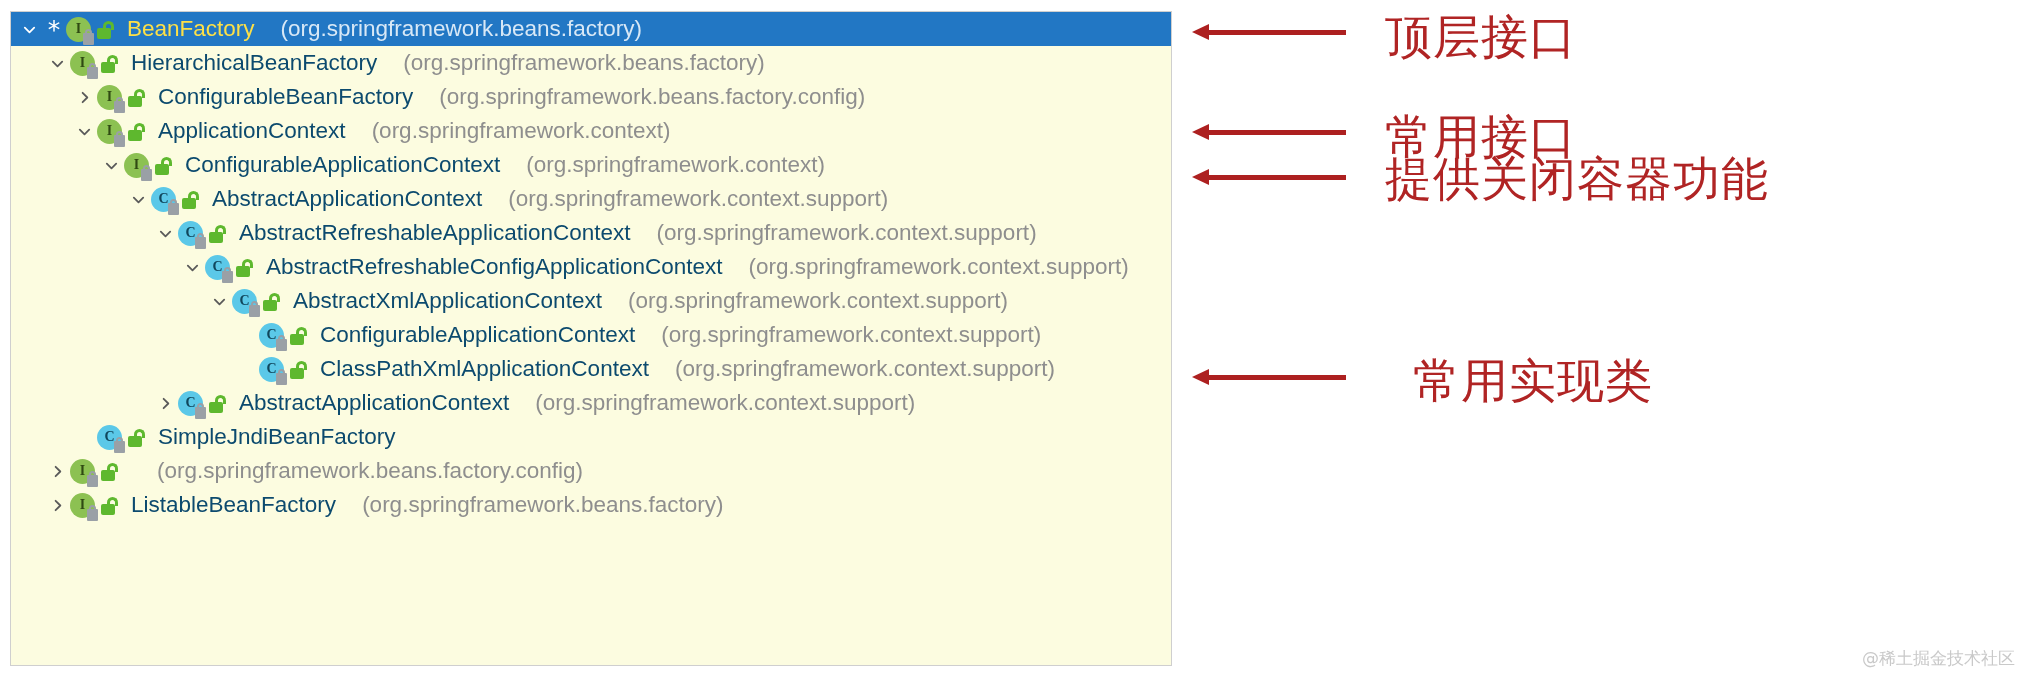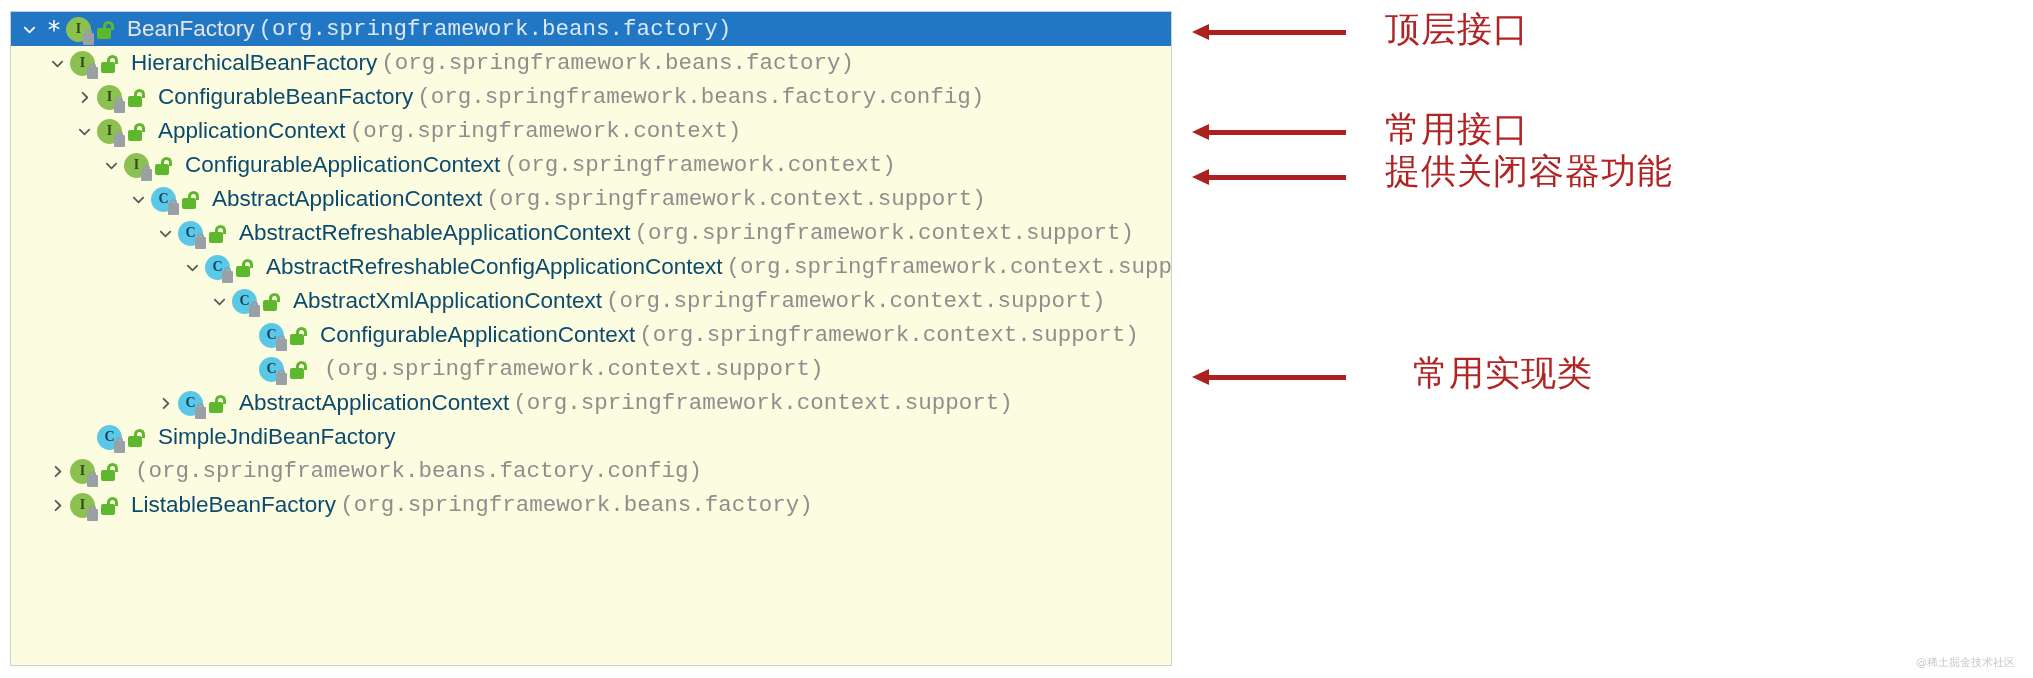--- a/index.html
+++ b/index.html
@@ -88,51 +88,51 @@
     width:14px;height:11px;background:#5EB82E;border-radius:2px;
   }
   .lock .shackle{
     position:absolute;left:8px;bottom:11px;
     width:11px;height:9px;
     border:3px solid #5EB82E;border-bottom:none;
     border-radius:6px 6px 0 0;box-sizing:border-box;
   }
 
   .cname{color:#0c4a6e;}
-  .row.selected .cname{color:#e5e5e5;text-align:right;}
-  .pkg{color:#8e8e8e;margin-left:4px;font-family:Liberation Mono, monospace;}
+  .row.selected .cname{color:#fde047;text-align:right;}
+  .pkg{color:#8e8e8e;margin-left:26px;}
   .row.selected .pkg{color:#d8e8f6;}
 
   
   .anno-arrow{
     position:absolute;height:0;
   }
   .anno-arrow .shaft{
     position:absolute;left:14px;top:0;
     height:5px;background:#AD2020;
   }
   .anno-arrow .head{
     position:absolute;left:0;top:-6px;
     width:0;height:0;
     border-top:8.5px solid transparent;
     border-bottom:8.5px solid transparent;
     border-right:17px solid #AD2020;
   }
   .anno-text{
     position:absolute;
     color:#B02424;
-    font-size:35px;
+    font-size:47px;
     font-family:"DejaVu Sans","Liberation Sans",sans-serif;
     white-space:nowrap;
     letter-spacing:1px;
   }
 
   .watermark{
     position:absolute;right:18px;bottom:8px;
-    color:#c9c9c9;font-size:11px;white-space:nowrap;
+    color:#c9c9c9;font-size:17px;white-space:nowrap;
     font-family:"DejaVu Sans","Liberation Sans",sans-serif;
   }
 </style>
 </head>
 <body>
 
 <div id="tree-panel">
     <div class="row selected">
       <div style="width: 6px; min-width: 6px; height: 34px;"></div>
       <div class="twisty">
@@ -314,20 +314,21 @@
       <div style="width: 222px; min-width: 222px; height: 34px;"></div>
       <div class="spacer"></div>
       <div class="typeicon cls">
         <div class="disc">C</div>
         <div class="sub"></div>
       </div>
       <div class="lock">
         <div class="body"></div>
         <div class="shackle"></div>
       </div>
+      <span class="cname">ClassPathXmlApplicationContext</span>
       <span class="pkg">(org.springframework.context.support)</span>
     </div>
     <div class="row">
       <div style="width: 141px; min-width: 141px; height: 34px;"></div>
       <div class="twisty">
         <svg width="15" height="15" viewBox="0 0 16 16" fill="none">
           <path d="M6 3 L11 8 L6 13" stroke="currentColor" stroke-width="1.9" stroke-linecap="round" stroke-linejoin="round"></path>
         </svg>
       </div>
       <div class="typeicon cls">

